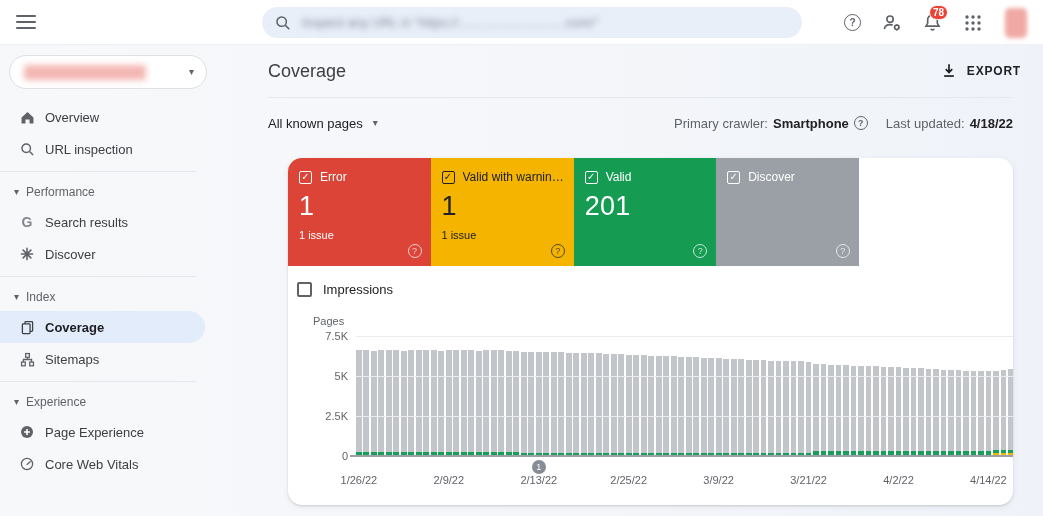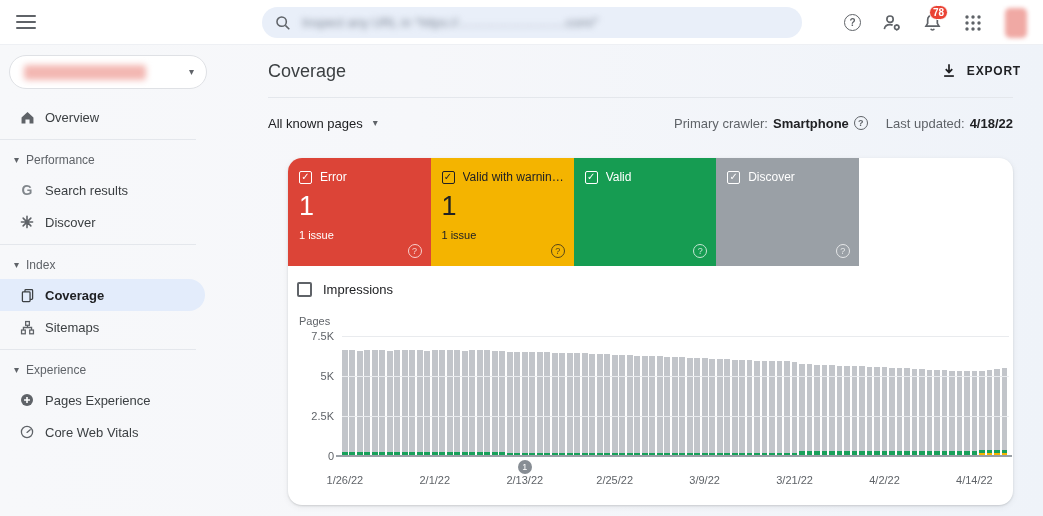--- a/index.html
+++ b/index.html
@@ -74,21 +74,21 @@
   .cc-num { font-size:27px; margin-top:7px; letter-spacing:.3px; }
   .cc-sub { font-size:11px; margin-top:7px; }
   .cc-help { position:absolute; right:9px; bottom:8px; width:14px; height:14px; border:1.4px solid currentColor;
              border-radius:50%; font-size:9px; font-weight:400; display:flex; align-items:center;
              justify-content:center; opacity:.75; cursor:pointer; }
 
   .impressions { margin:16px 0 0 9px; display:flex; align-items:center; gap:11px; font-size:13px; color:#202124; cursor:pointer; }
   .cb-empty { width:15px; height:15px; border:2px solid #5f6368; border-radius:2px; }
 
   
-  .chart { position:absolute; left:4px; top:156px; width:100%; height:190px; font-size:11px; color:#5f6368; }
+  .chart { position:absolute; left:18px; top:156px; width:100%; height:190px; font-size:11px; color:#5f6368; }
   .ylabel { position:absolute; left:7px; top:1px; }
   .ytick { position:absolute; left:0; width:42px; text-align:right; }
   .gridline { position:absolute; left:50px; width:667px; height:1px; background:#e9ebee; }
   .plot { position:absolute; left:50px; top:22px; width:667px; height:120px; }
   .axis { position:absolute; left:44px; top:141px; width:676px; height:2px; background:#9aa0a6; }
   .bar { position:absolute; bottom:0; width:5.8px; display:flex; flex-direction:column-reverse; }
   .xtick { position:absolute; top:160px; width:56px; text-align:center; white-space:nowrap; }
   .marker { position:absolute; top:146px; width:14px; height:14px; border-radius:50%; background:#878d94;
             color:#fff; font-size:9px; display:flex; align-items:center; justify-content:center; cursor:pointer; }
 </style>
@@ -161,20 +161,29 @@
   </div>
 
   <div class="nav-item">
     <span class="ic">
       <svg width="17" height="17" viewBox="0 0 20 20">
           <path d="M3 10 10 3.6 17 10v7h-4.6v-4.6H7.6V17H3Z" fill="#5f6368"></path>
         </svg>
     </span>
     <span>Overview</span>
   </div>
+  <div class="nav-item">
+    <span class="ic">
+      <svg width="17" height="17" viewBox="0 0 20 20" fill="none" stroke="#5f6368" stroke-width="1.7">
+        <circle cx="8.5" cy="8.5" r="5"></circle>
+          <line x1="12.4" y1="12.4" x2="16.6" y2="16.6"></line>
+      </svg>
+    </span>
+    <span>URL inspection</span>
+  </div>
 
   <div class="sb-divider"></div>
 
   <div class="sec-hdr">
     <span class="caret">▾</span>
     <span>Performance</span>
   </div>
   <div class="nav-item">
     <span class="ic">
         <span class="gicon">G</span>
@@ -223,21 +232,21 @@
     <span class="caret">▾</span>
     <span>Experience</span>
   </div>
   <div class="nav-item">
     <span class="ic">
       <svg width="16" height="16" viewBox="0 0 20 20">
         <circle cx="10" cy="10" r="7.5" fill="#5f6368"></circle>
         <path d="M10 6.3v7.4M6.3 10h7.4" stroke="#fff" stroke-width="2"></path>
       </svg>
     </span>
-    <span>Pages Experience</span>
+    <span>Page Experience</span>
   </div>
   <div class="nav-item">
     <span class="ic">
       <svg width="16" height="16" viewBox="0 0 20 20" fill="none" stroke="#5f6368" stroke-width="1.6">
         <circle cx="10" cy="10" r="7"></circle>
           <path d="M10 10.5 14 7.2" stroke-linecap="round"></path>
       </svg>
     </span>
     <span>Core Web Vitals</span>
   </div>
@@ -306,20 +315,21 @@
             <span>?</span>
           </span>
       </div>
       <div class="card-cell" style="background: rgb(22, 156, 82); color: rgb(255, 255, 255);">
         <div class="cc-top">
           <span class="cb">
               <span>✓</span>
             </span>
           <span class="cc-label">Valid</span>
         </div>
+        <div class="cc-num">201</div>
         <div class="cc-sub"></div>
         <span class="cc-help">
             <span>?</span>
           </span>
       </div>
       <div class="card-cell" style="background: rgb(154, 160, 166); color: rgb(255, 255, 255);">
         <div class="cc-top">
           <span class="cb">
               <span>✓</span>
             </span>
@@ -770,21 +780,21 @@
         </div>
       <div class="axis"></div>
     <div class="gridline" style="top: 22px;"></div>
         <div class="ytick" style="top: 16px;">7.5K</div>
         <div class="gridline" style="top: 62px;"></div>
         <div class="ytick" style="top: 56px;">5K</div>
         <div class="gridline" style="top: 102px;"></div>
         <div class="ytick" style="top: 96px;">2.5K</div>
         <div class="ytick" style="top: 136px;">0</div>
         <div class="xtick" style="left: 24.9px;">1/26/22</div>
-        <div class="xtick" style="left: 114.8px;">2/1/22</div>
+        <div class="xtick" style="left: 114.8px;">2/9/22</div>
         <div class="xtick" style="left: 204.8px;">2/13/22</div>
         <div class="xtick" style="left: 294.7px;">2/25/22</div>
         <div class="xtick" style="left: 384.6px;">3/9/22</div>
         <div class="xtick" style="left: 474.6px;">3/21/22</div>
         <div class="xtick" style="left: 564.5px;">4/2/22</div>
         <div class="xtick" style="left: 654.4px;">4/14/22</div>
         <div class="marker" style="left: 225.8px;">1</div>
       </div>
   </section>
 </main>

